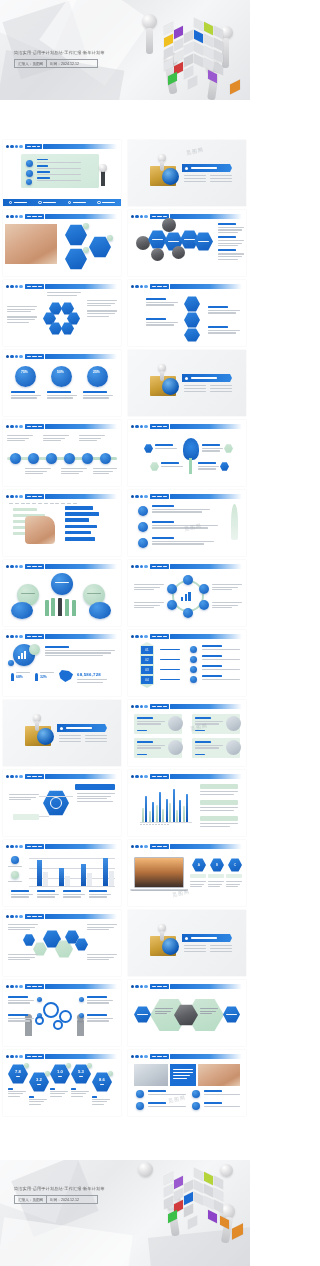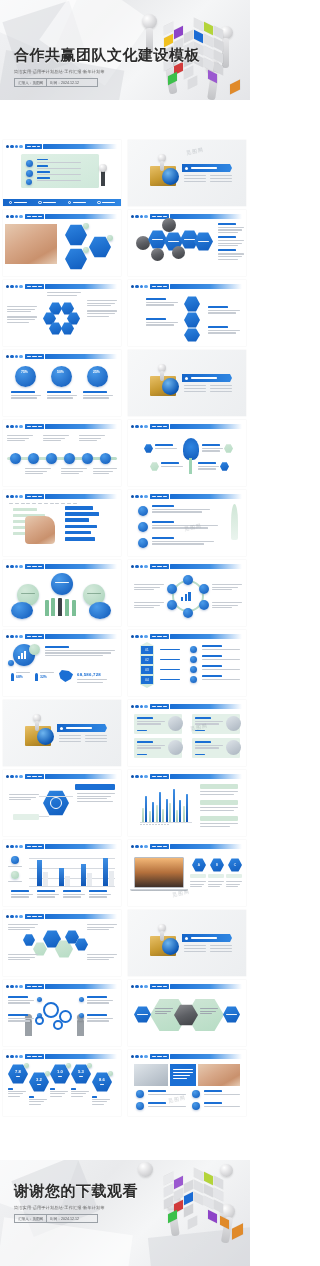--- a/index.html
+++ b/index.html
@@ -171,21 +171,20 @@
         <div class="cube t" style="left:40px;top:42px;background:#e1e2e5;"></div>
         <div class="cube t" style="left:50px;top:46px;background:#d5d6d9;"></div>
         <div class="cube" style="left:4px;top:56px;background:#3cc04a;"></div>
         <div class="cube" style="left:24px;top:60px;background:#dcdde0;"></div>
         <div class="cube t" style="left:44px;top:54px;background:#9b59d0;"></div>
       </div>
       <div class="cube" style="left:96px;top:82px;background:#e08a2a;width:10px;height:10px;"></div>
     </div>
 
     <div class="hero-txt" style="top:46px;">
-      <div class="hero-title">合作共赢团队文化建设模板</div>
       <div class="hero-sub">简洁实用·适用于计划总结·工作汇报·新年计划等</div>
       <div class="hero-meta">
         <span>汇报人：觅图网</span>
         <span class="sep">时间：2024.12.12</span>
       </div>
     </div>
   </div>
 
   <div class="grid" style="top:140px;">
 
@@ -1418,21 +1417,20 @@
         <div class="cube t" style="left:50px;top:36px;background:#dadbde;"></div>
         <div class="cube" style="left:4px;top:46px;background:#3cc04a;"></div>
         <div class="cube" style="left:24px;top:52px;background:#dcdde0;"></div>
         <div class="cube t" style="left:44px;top:46px;background:#8e44c8;"></div>
         <div class="cube t" style="left:56px;top:52px;background:#e08a2a;"></div>
       </div>
       <div class="cube" style="left:96px;top:66px;background:#e08a2a;width:11px;height:11px;"></div>
     </div>
 
     <div class="hero-txt" style="top:22px;">
-      <div class="hero-title">谢谢您的下载观看</div>
       <div class="hero-sub">简洁实用·适用于计划总结·工作汇报·新年计划等</div>
       <div class="hero-meta">
         <span>汇报人：觅图网</span>
         <span class="sep">时间：2024.12.12</span>
       </div>
     </div>
   </div>
 
 </div>
 

